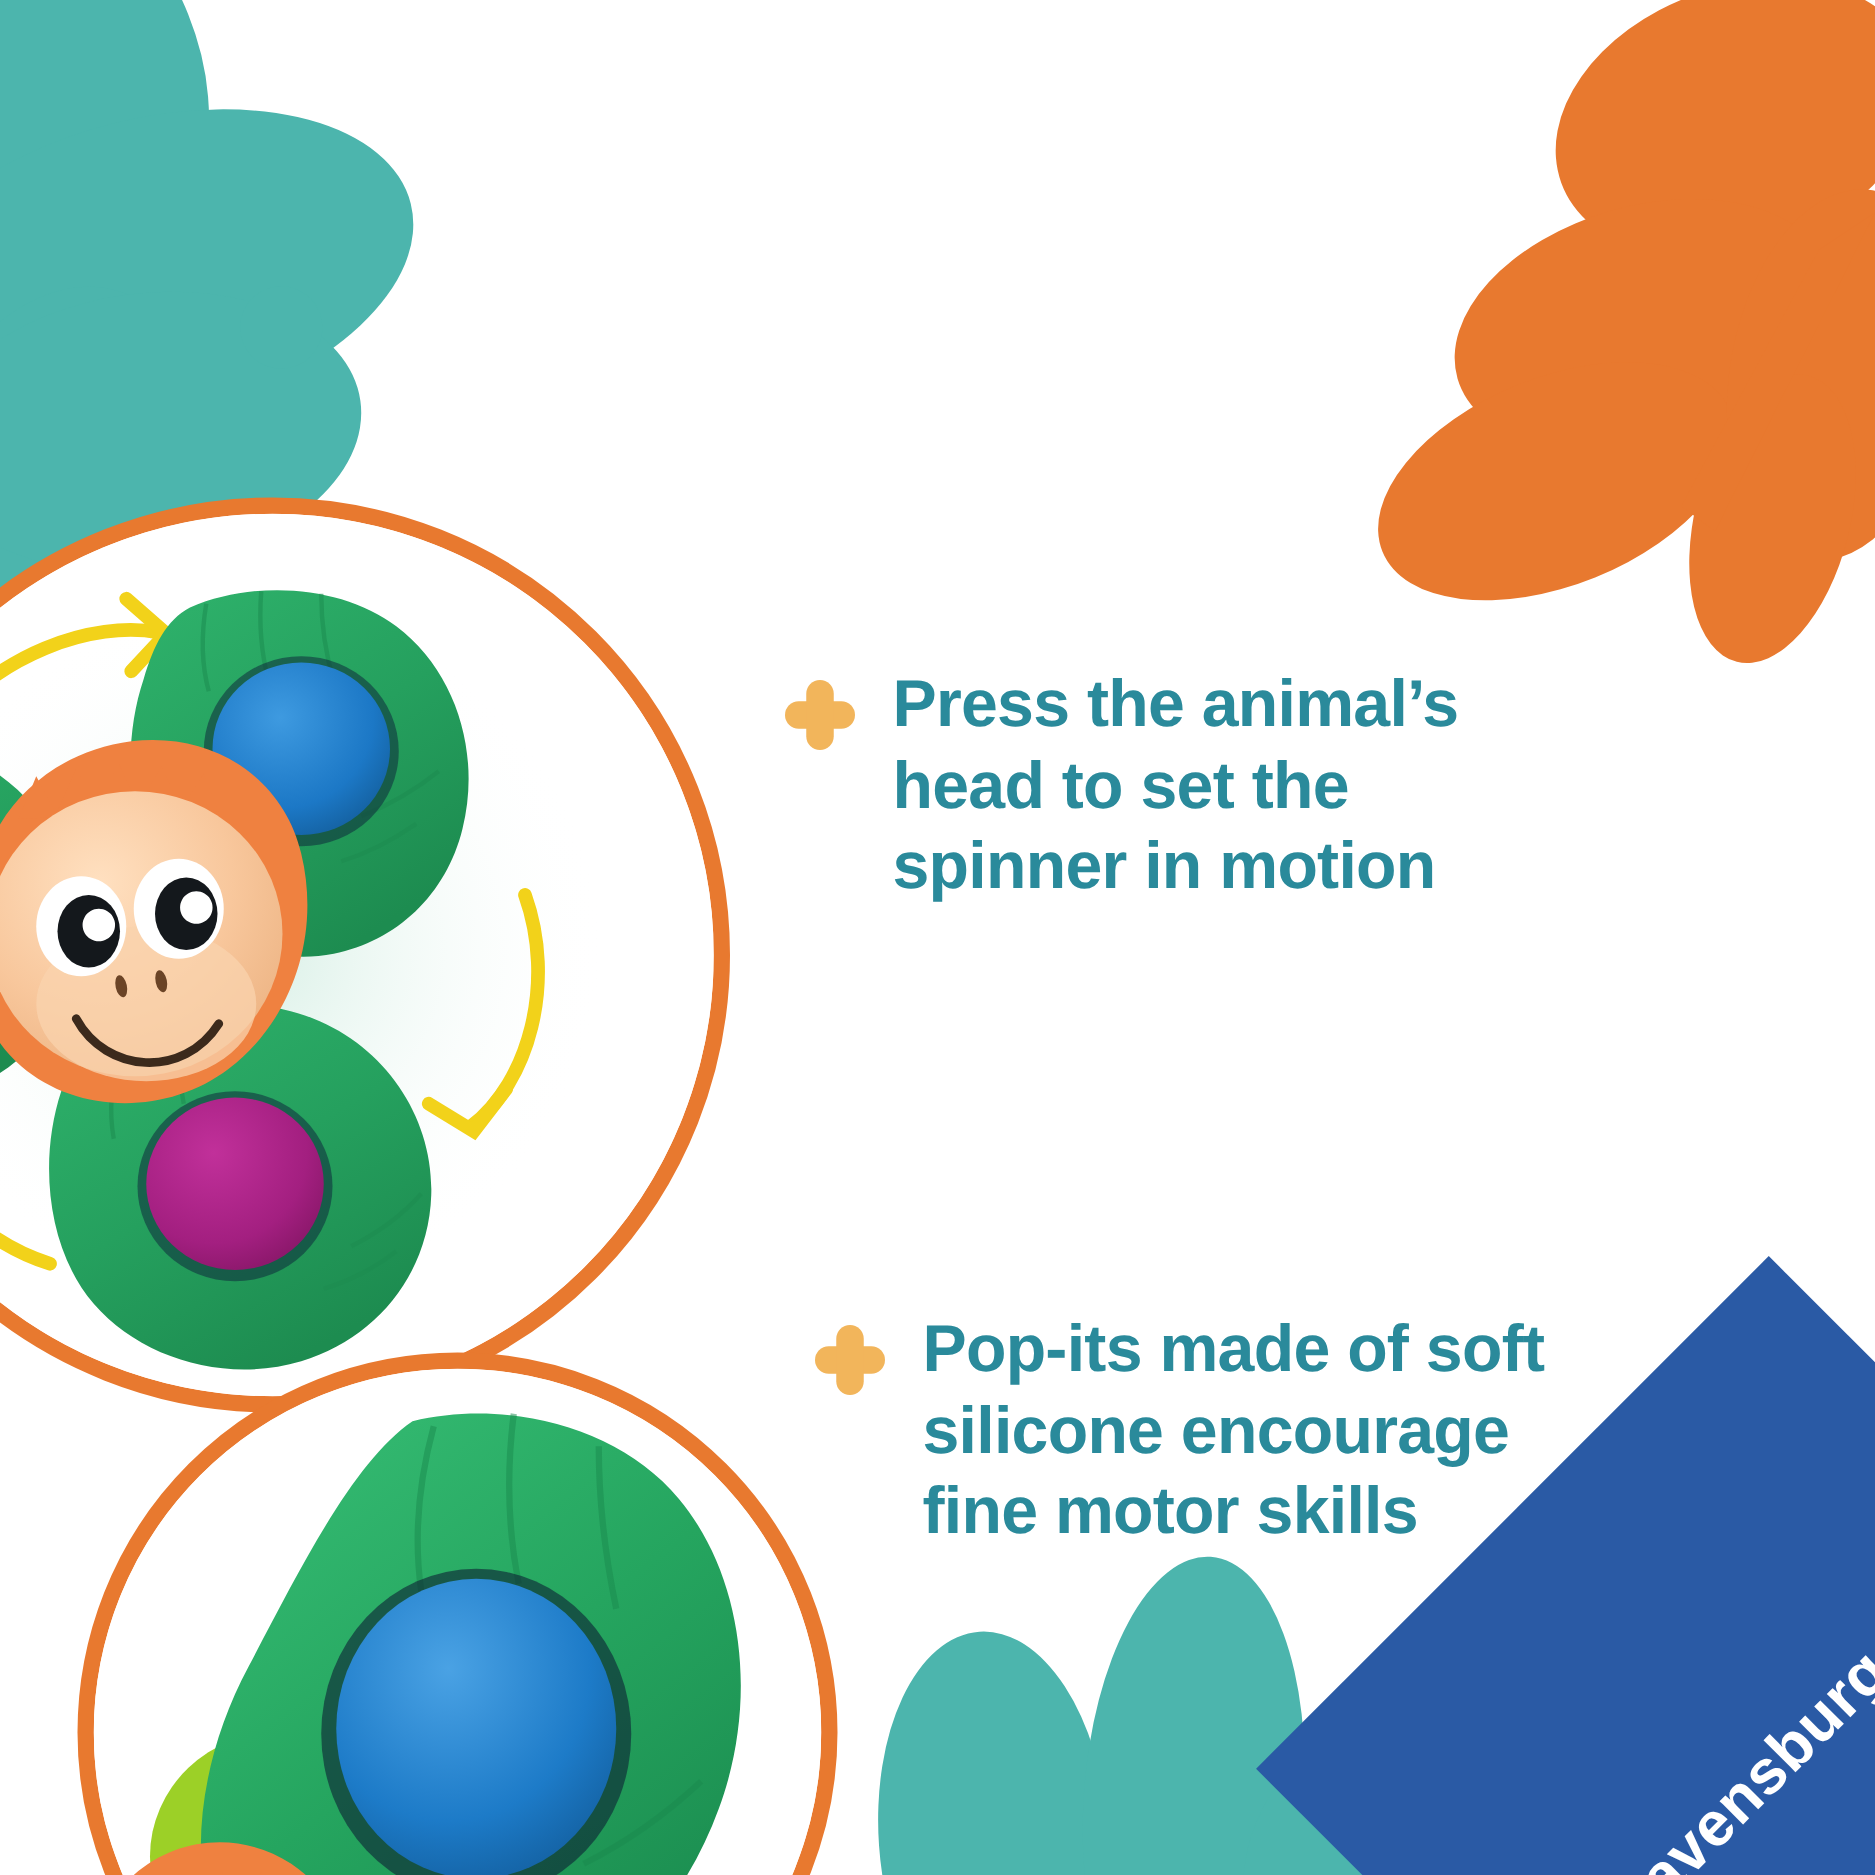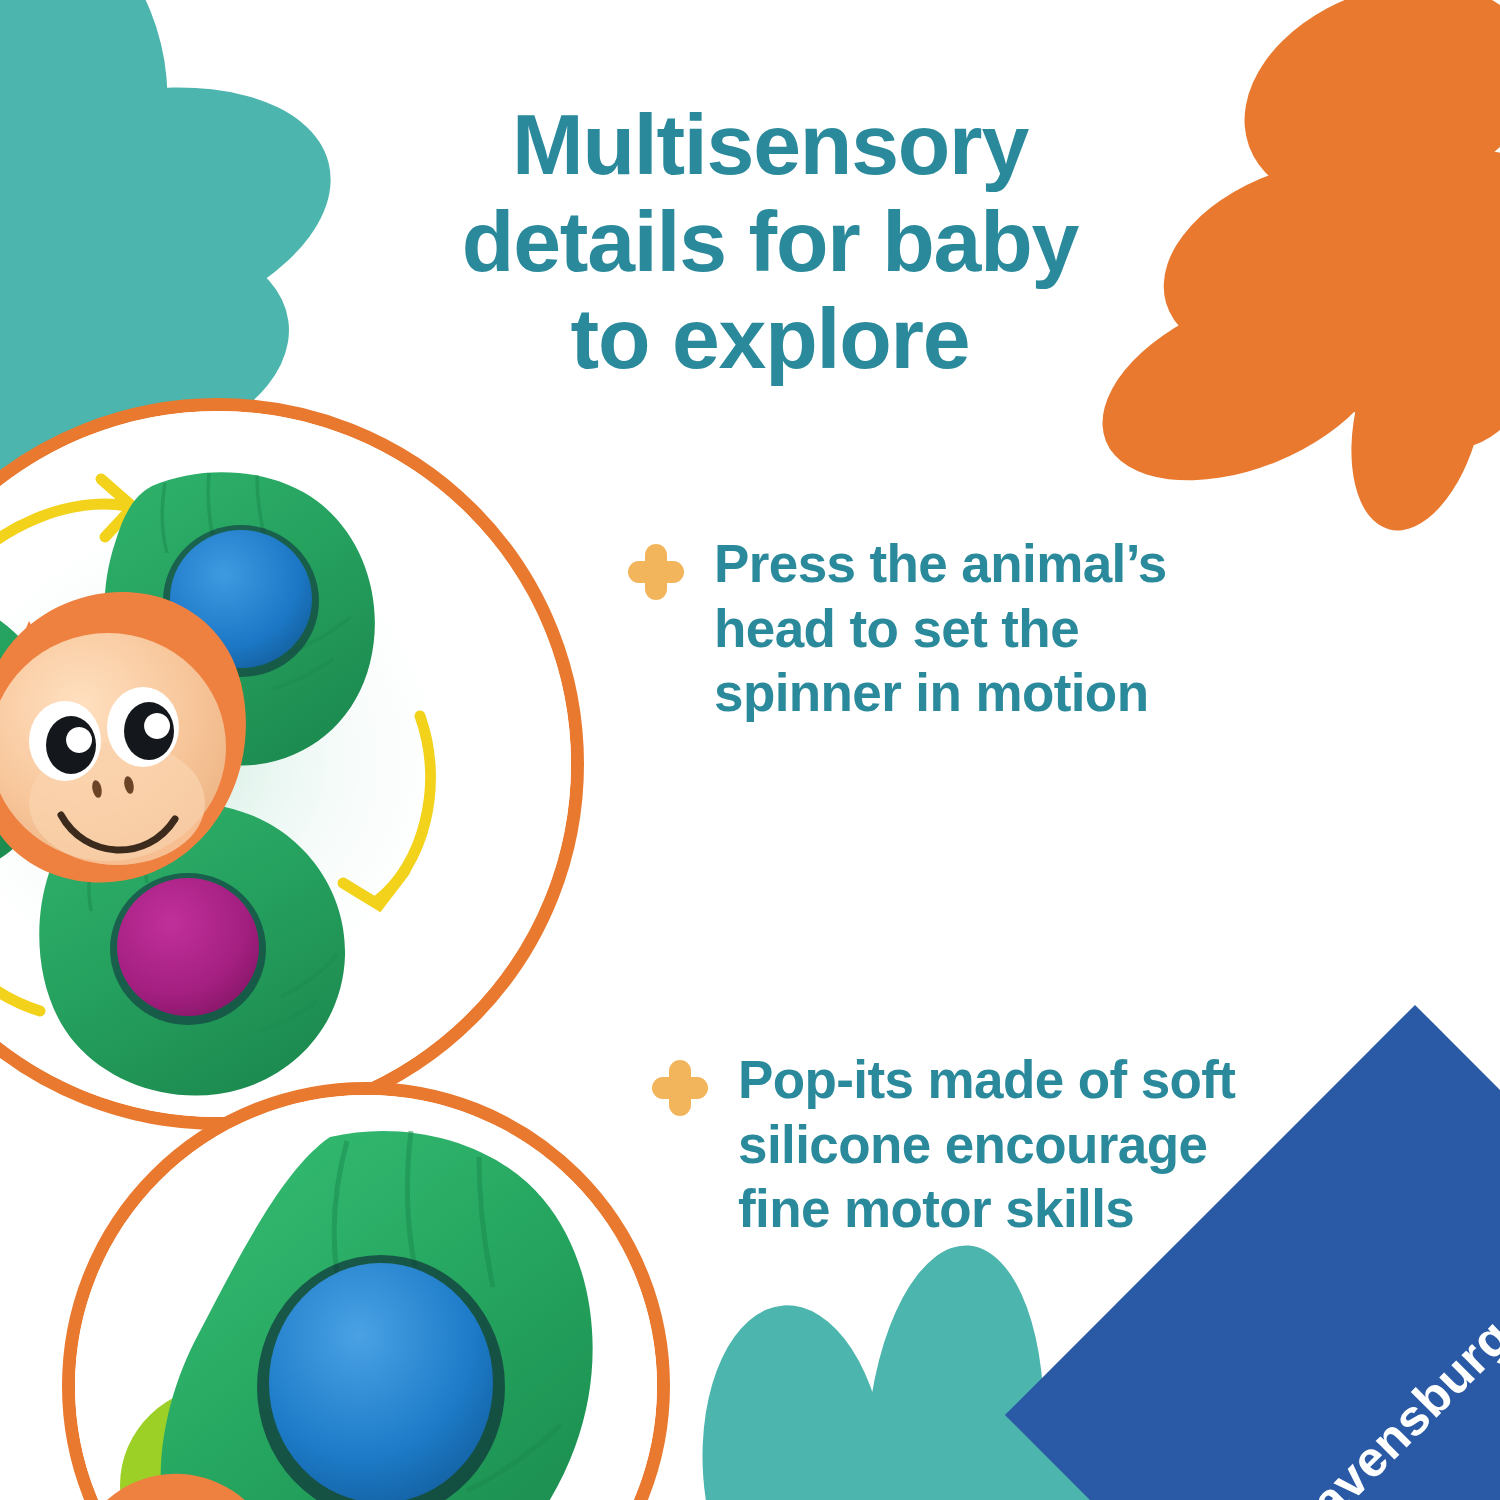--- a/index.html
+++ b/index.html
@@ -158,23 +158,20 @@
     <svg width="1500" height="1500" viewBox="0 0 1500 1500" xmlns="http://www.w3.org/2000/svg">
       <g fill="#4cb5ad">
         <ellipse cx="795" cy="1470" rx="92" ry="165" transform="rotate(-4 795 1470)"></ellipse>
         <ellipse cx="955" cy="1440" rx="88" ry="195" transform="rotate(4 955 1440)"></ellipse>
         <ellipse cx="1085" cy="1495" rx="88" ry="110" transform="rotate(18 1085 1495)"></ellipse>
         <circle cx="1122" cy="1385" r="48"></circle>
       </g>
     </svg>
   </div>
 
-  <div class="headline">Multisensory
-details for baby
-to explore</div>
 
   <div class="bullet bullet-2">
     <span class="plus-icon">
       <i class="h"></i>
         <i class="v"></i>
     </span>
     <span class="bullet-text">Pop-its made of soft
 silicone encourage
 fine motor skills</span>
   </div>

